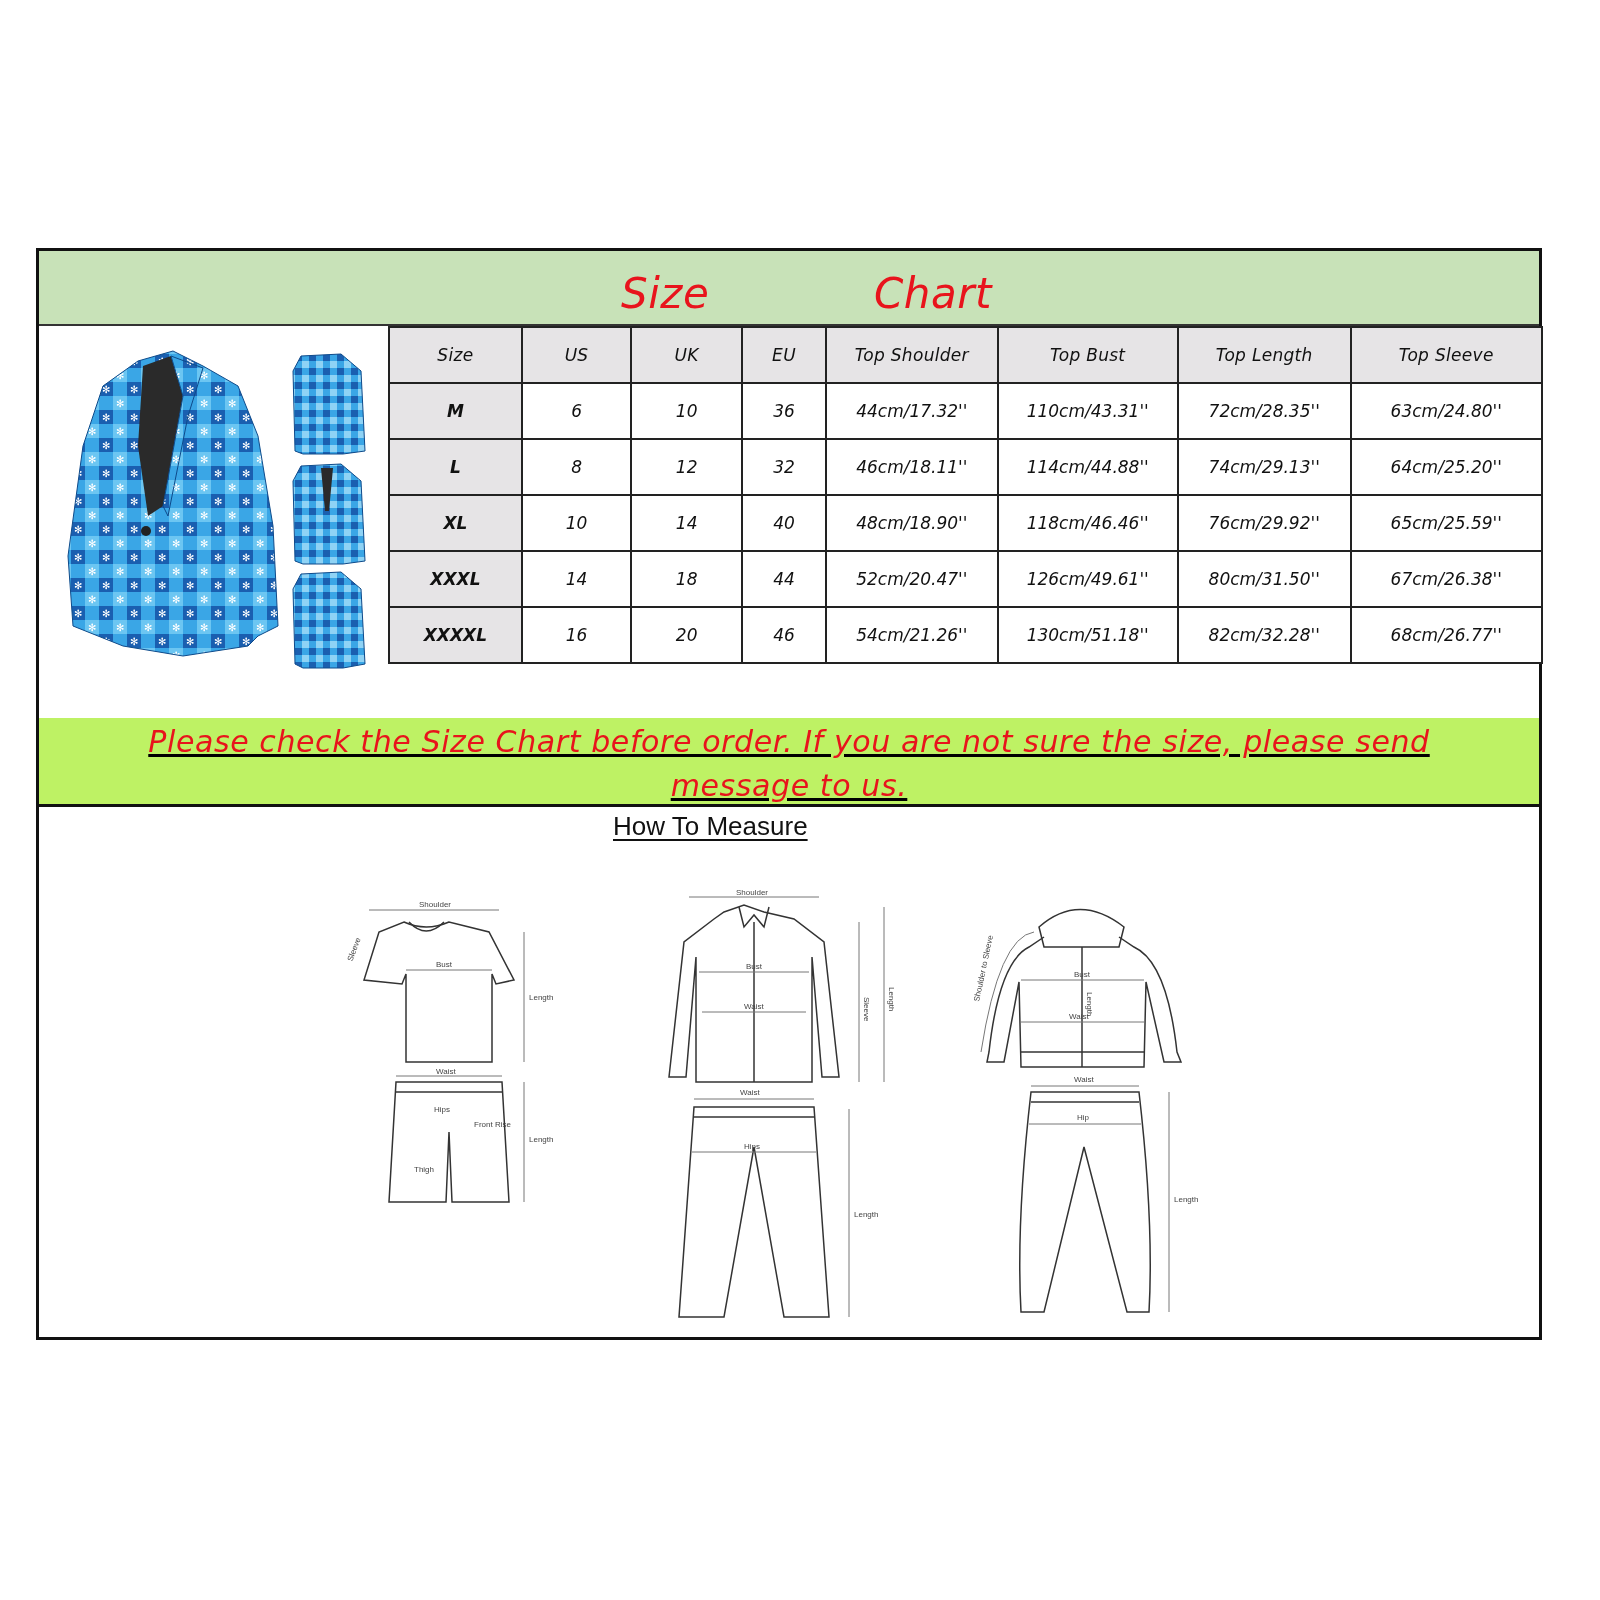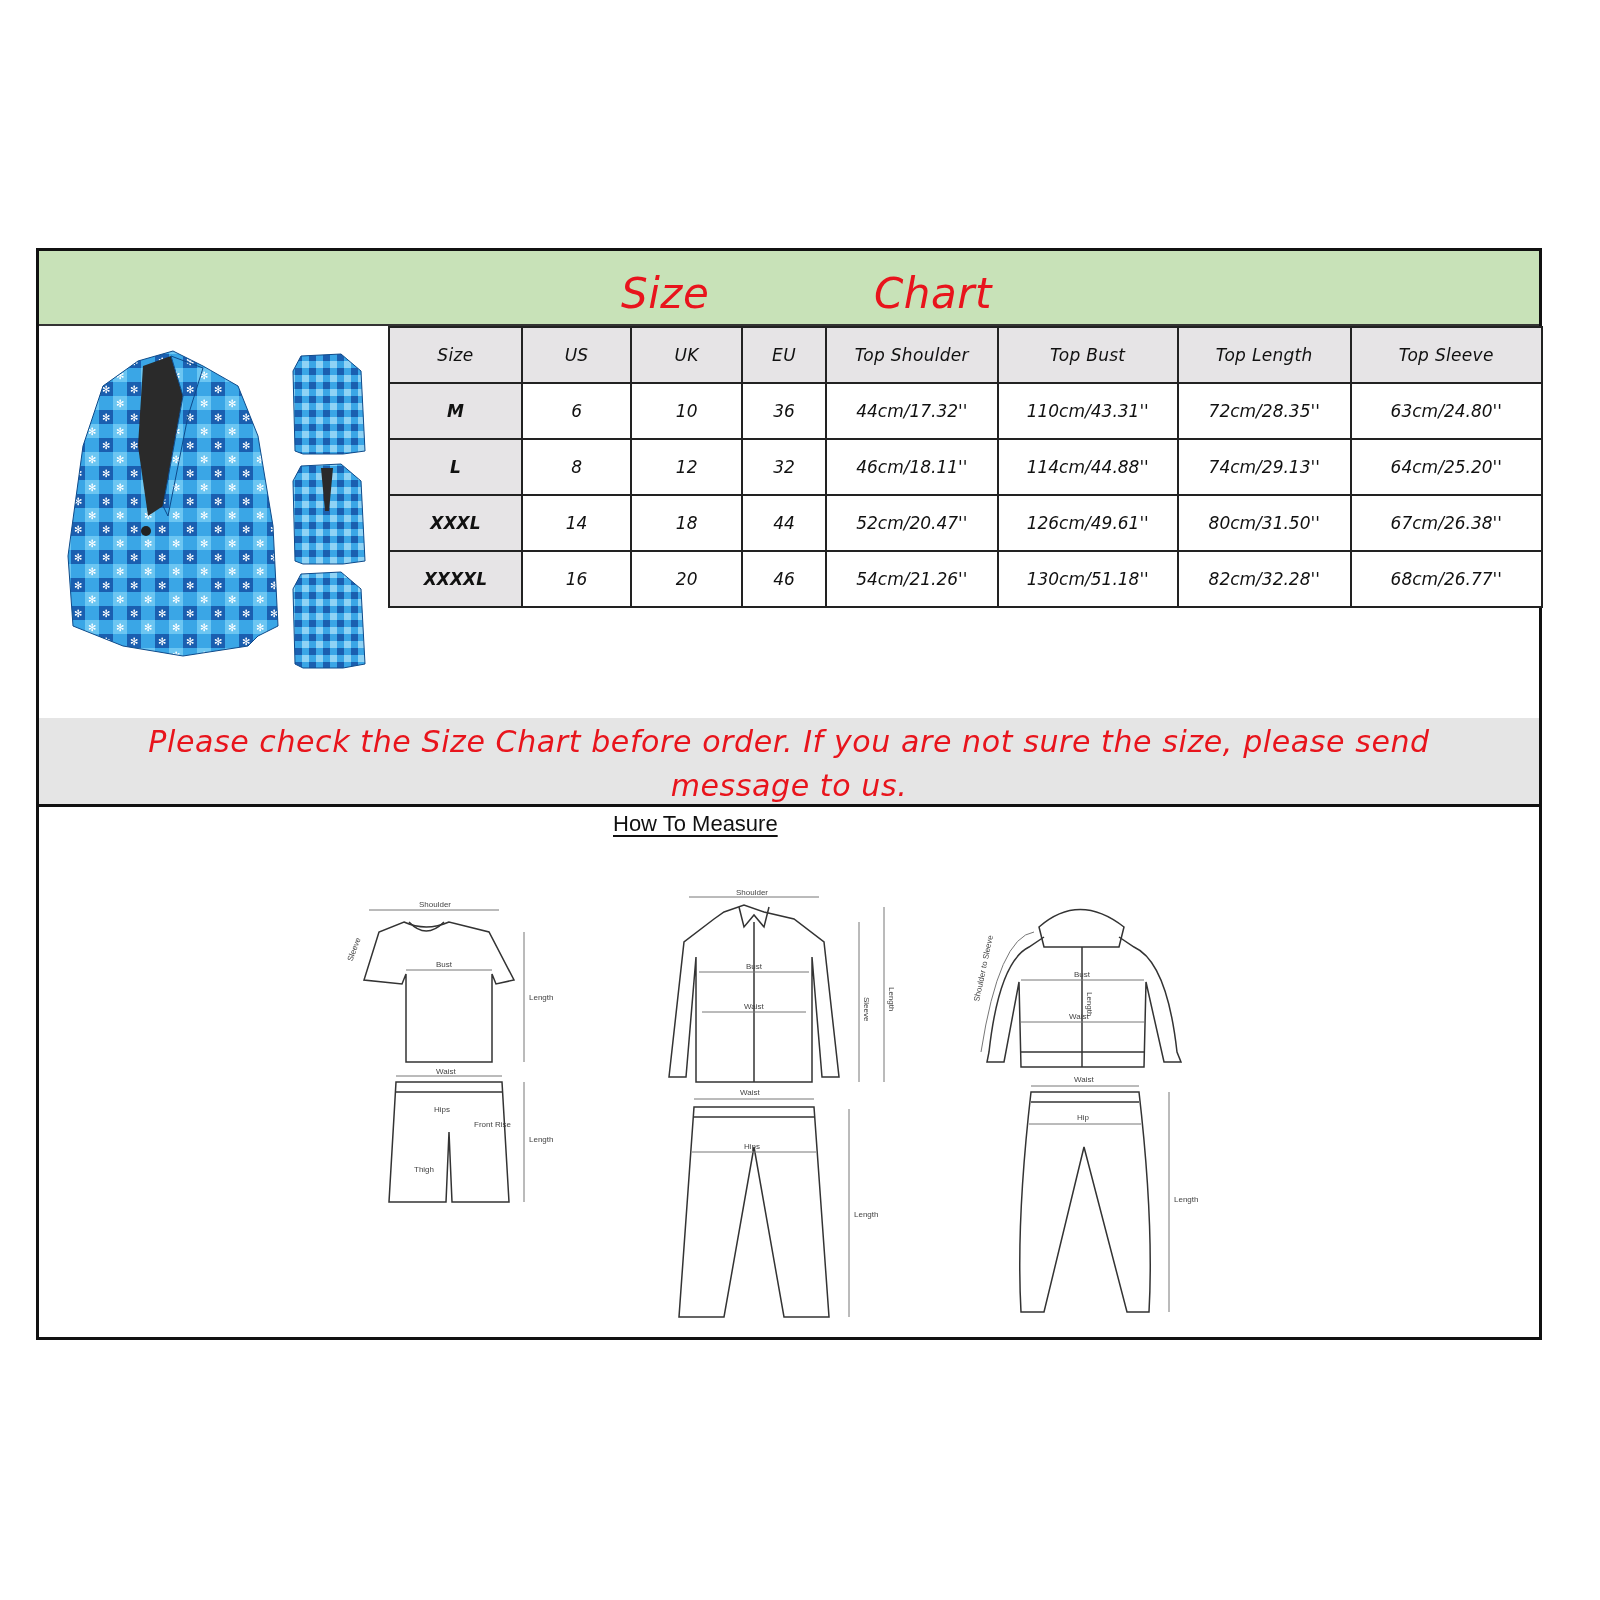--- a/index.html
+++ b/index.html
@@ -48,40 +48,41 @@
       font-size: 17px; color: #111;
       height: 56px;
       font-weight: normal;
     }
     table.size-table th { background: #e6e4e6; font-weight: normal; letter-spacing: 0.3px; }
     table.size-table td.size-col { background: #e6e4e6; font-weight: bold; }
     table.size-table td { background: #ffffff; }
 
     .notice-band {
       position: absolute; left: 0; top: 467px; width: 100%; height: 89px;
-      background: #e5e5e5;
+      background: #bef264;
       border-bottom: 3px solid #111;
       text-align: center;
+      text-decoration: underline;
     }
     .notice-text {
       display: block;
       font-family: "DejaVu Sans", sans-serif;
       font-style: italic; font-size: 30px; color: #e8141c;
       line-height: 44px; padding: 2px 40px 0 40px;
       letter-spacing: 0.6px;
     }
 
     .measure-area {
       position: absolute; left: 0; top: 556px; width: 100%; height: 530px;
       background: #fff;
     }
     .measure-title {
       position: absolute; left: 574px; top: 4px;
       font-family: "Liberation Sans", sans-serif;
-      font-size: 22px; color: #111;
+      font-size: 26px; color: #111;
       text-decoration: underline; text-underline-offset: 4px;
     }
     .diagram { position: absolute; }
     .diagram svg { display: block; }
     .diagram text { font-family: "Liberation Sans", sans-serif; font-size: 8px; fill: #444; }
   </style>
 </head>
 <body>
 
 <div class="frame">
@@ -149,20 +150,30 @@
           <td class="size-col">L</td>
           <td>8</td>
           <td>12</td>
           <td>32</td>
           <td>46cm/18.11''</td>
           <td>114cm/44.88''</td>
           <td>74cm/29.13''</td>
           <td>64cm/25.20''</td>
         </tr>
         <tr>
+          <td class="size-col">XL</td>
+          <td>10</td>
+          <td>14</td>
+          <td>40</td>
+          <td>48cm/18.90''</td>
+          <td>118cm/46.46''</td>
+          <td>76cm/29.92''</td>
+          <td>65cm/25.59''</td>
+        </tr>
+        <tr>
           <td class="size-col">XXXL</td>
           <td>14</td>
           <td>18</td>
           <td>44</td>
           <td>52cm/20.47''</td>
           <td>126cm/49.61''</td>
           <td>80cm/31.50''</td>
           <td>67cm/26.38''</td>
         </tr>
         <tr>

